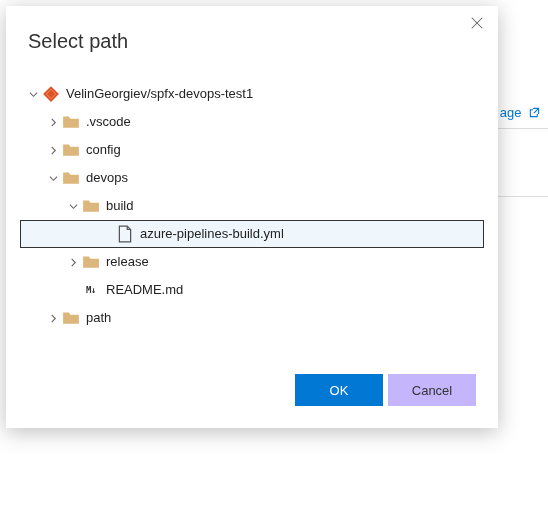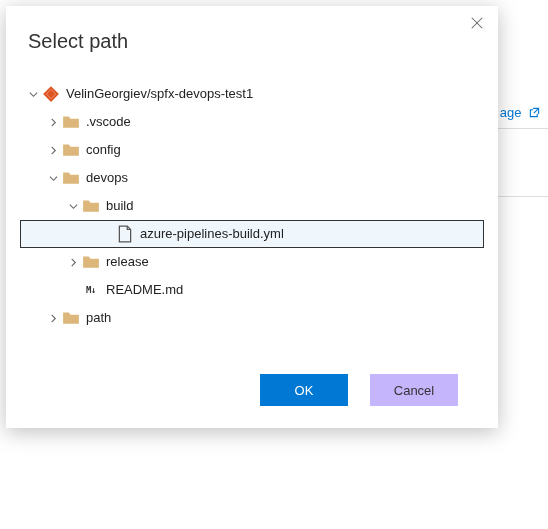--- a/index.html
+++ b/index.html
@@ -109,22 +109,22 @@
   
   .d0 { padding-left: 6px; }
   .d1 { padding-left: 26px; }
   .d2 { padding-left: 46px; }
   .d3 { padding-left: 80px; }
 
   
   .modal-footer {
     display: flex;
     justify-content: flex-end;
-    gap: 22px;
-    padding: 16px 40px 22px 22px;
+    gap: 5px;
+    padding: 16px 22px 22px 22px;
   }
   .btn {
     height: 32px;
     min-width: 88px;
     padding: 0 18px;
     font-size: 13px;
     border: none;
     cursor: pointer;
     font-family: inherit;
   }

